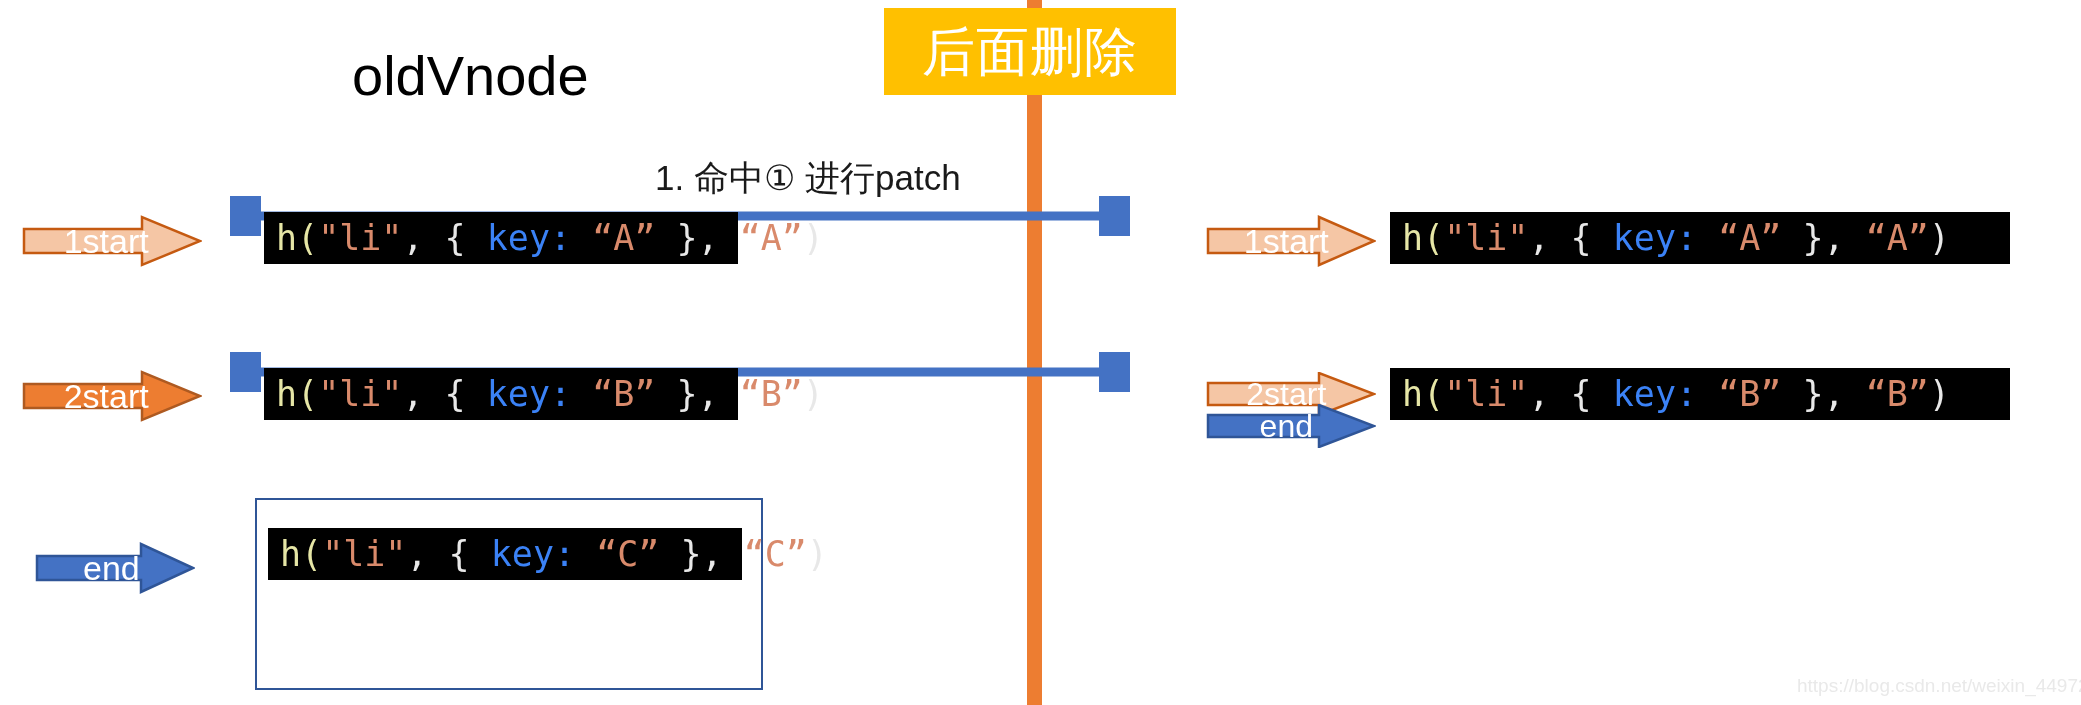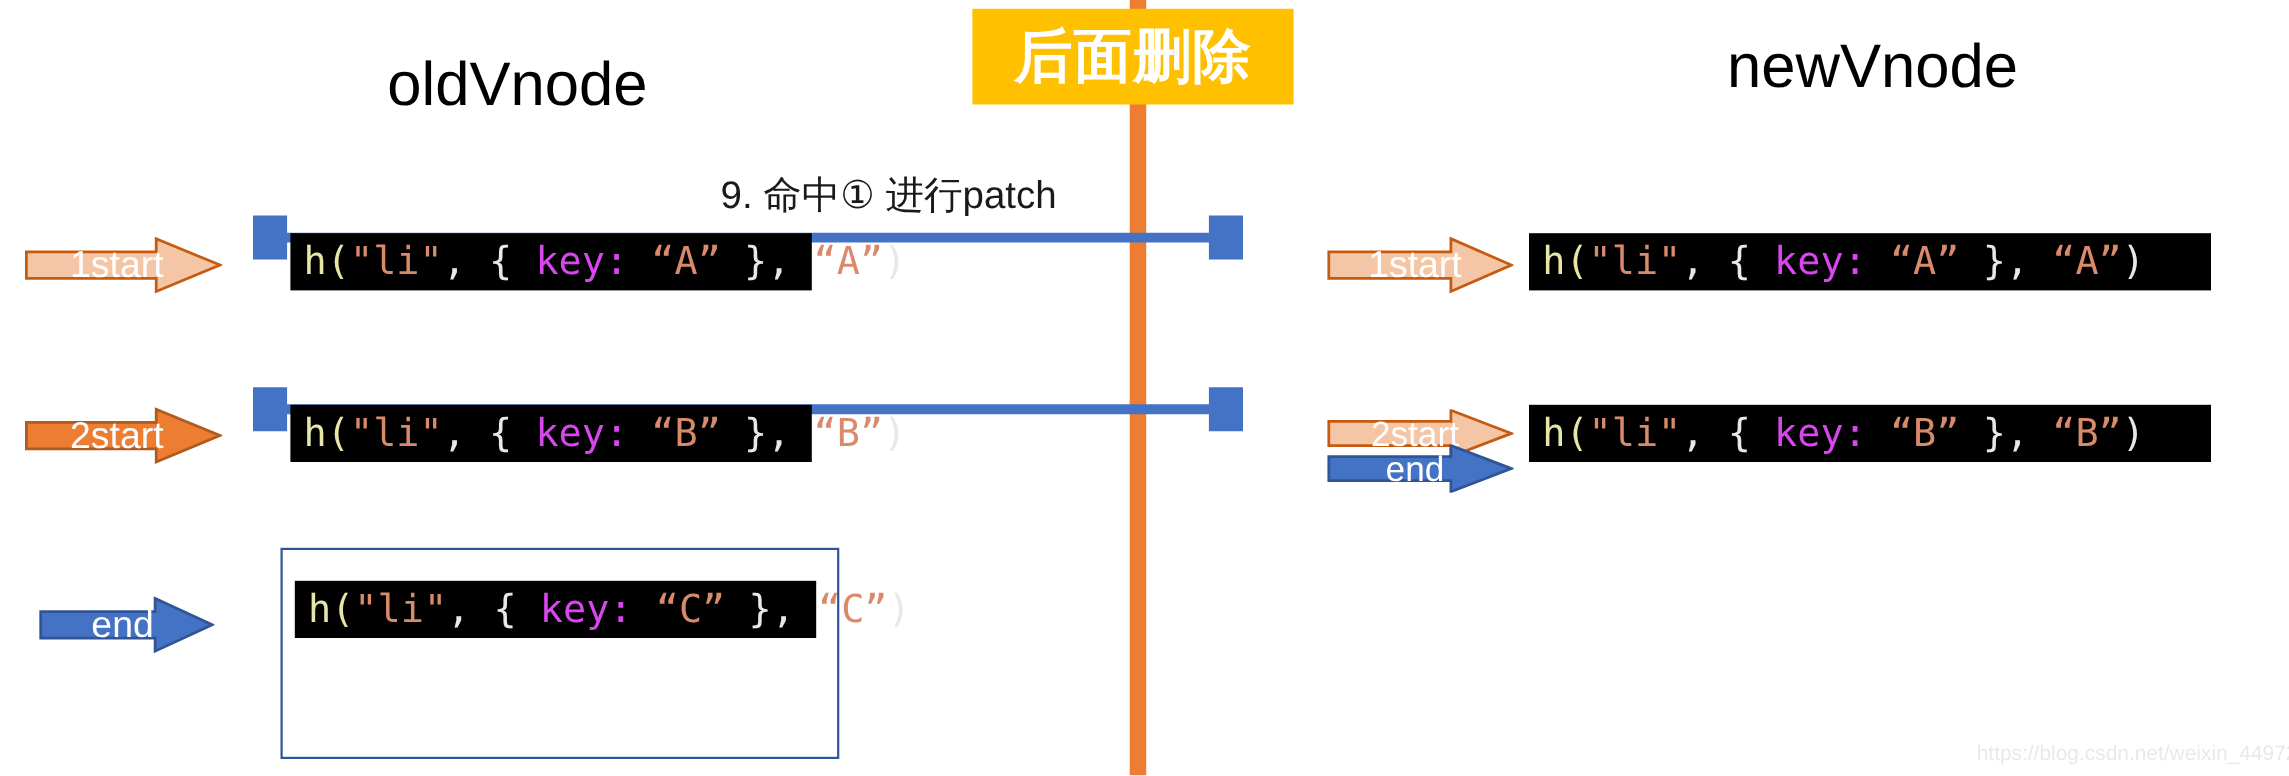--- a/index.html
+++ b/index.html
@@ -24,21 +24,21 @@
 
   
   .yellowbox{
     left:884px;top:8px;width:292px;height:87px;
     background:#FFC000;
     display:flex;align-items:center;justify-content:center;
   }
   .yellowbox span{
     color:#ffffff;
     font-size:53px;
-    font-weight:bold;
+    font-weight:normal;
     letter-spacing:1px;
     line-height:1;
     font-family:"DejaVu Sans","Liberation Sans",sans-serif;
   }
 
   
   .heading{
     font-size:56px;
     color:#000000;
     font-weight:normal;
@@ -66,21 +66,21 @@
     line-height:1;
     white-space:pre;
     display:flex;align-items:center;
     padding:0 12px;
     box-sizing:border-box;
     letter-spacing:0px;
   }
   .tok-fn{color:#E6E6A6;}
   .tok-punct{color:#E8E8E8;}
   .tok-str{color:#D98A6B;}
-  .tok-key{color:#d946ef;}
+  .tok-key{color:#3b82f6;}
 
   
   .cb-old-a{left:264px;top:212px;width:474px;height:52px;}
   .cb-old-b{left:264px;top:368px;width:474px;height:52px;}
   .cb-old-c{left:268px;top:528px;width:474px;height:52px;}
   .cb-new-a{left:1390px;top:212px;width:620px;height:52px;}
   .cb-new-b{left:1390px;top:368px;width:620px;height:52px;}
 
   
   .outlinebox{
@@ -128,23 +128,22 @@
 
 <div id="stage">
 
   <div class="abs divider"></div>
 
   <div class="abs yellowbox">
     <span>后面删除</span>
   </div>
 
   <div class="abs heading old">oldVnode</div>
-  <div class="abs heading new">newVnode</div>
-
-  <div class="abs annot a1">9. 命中① 进行patch</div>
+
+  <div class="abs annot a1">1. 命中① 进行patch</div>
 
   <svg class="connector" style="left:230px;top:196px;" width="900" height="40" viewBox="0 0 900 40">
     <defs>
       <marker id="mL" markerWidth="10" markerHeight="10" refX="8" refY="5" orient="auto">
         <path d="M9,0 L0,5 L9,10 Z" fill="#4472C4"></path>
       </marker>
       <marker id="mR" markerWidth="10" markerHeight="10" refX="2" refY="5" orient="auto">
         <path d="M1,0 L10,5 L1,10 Z" fill="#4472C4"></path>
       </marker>
     </defs>

